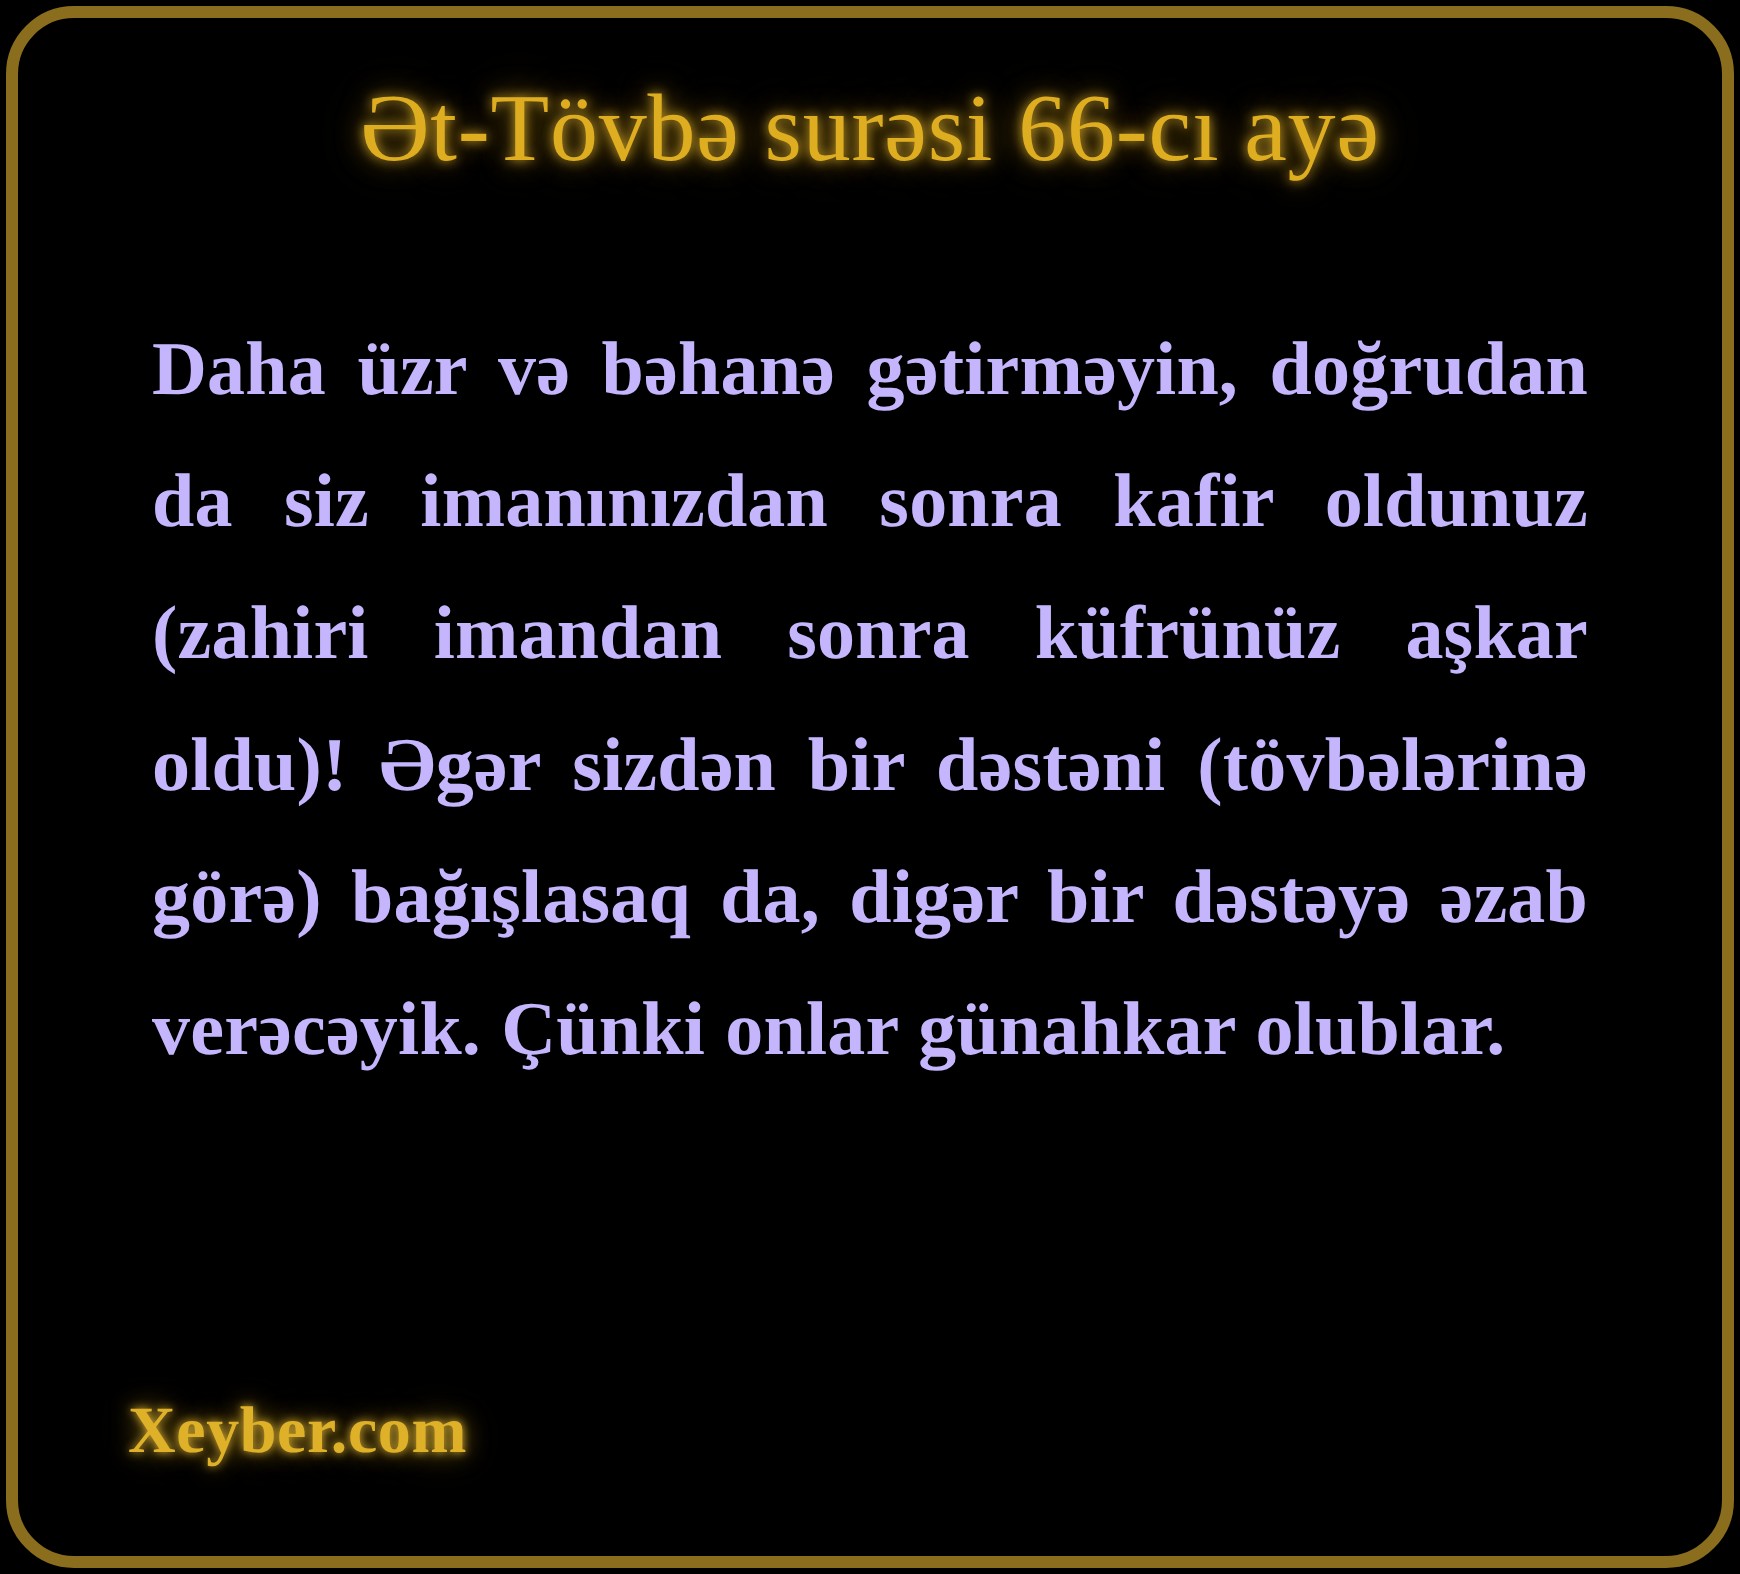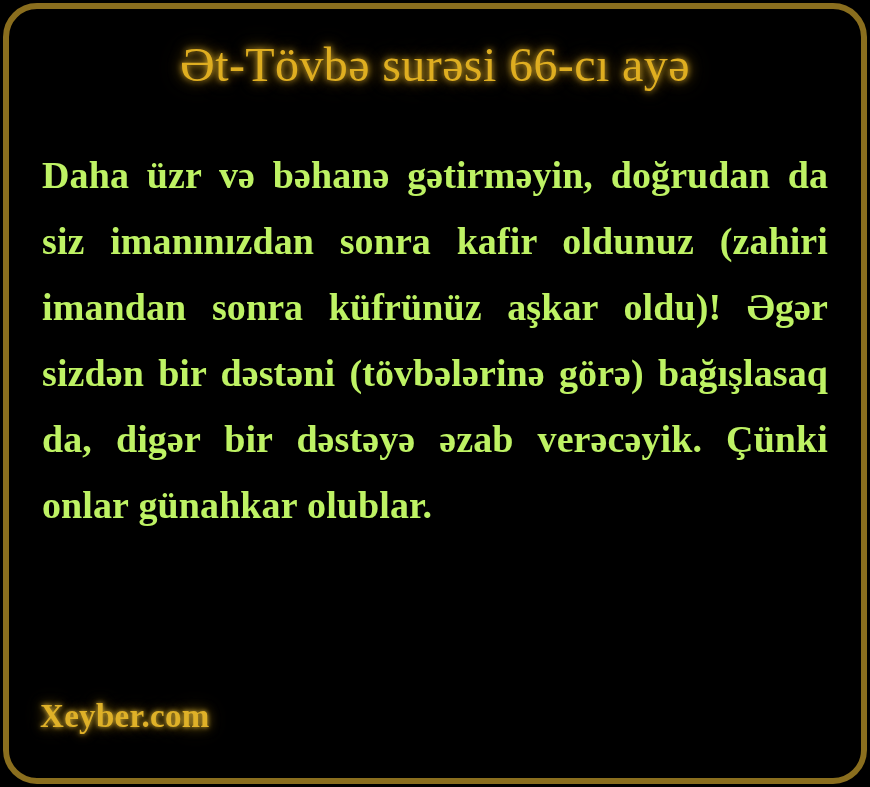--- a/index.html
+++ b/index.html
@@ -37,51 +37,51 @@
 
   .card-inner {
     position: absolute;
     left: 0;
     top: 0;
     right: 0;
     bottom: 0;
     display: flex;
     flex-direction: column;
     box-sizing: border-box;
-    padding: 0 40px;
+    padding: 0 64px;
   }
 
   .title {
     margin: 0;
     padding-top: 38px;
     text-align: center;
     font-family: "Liberation Serif", "DejaVu Serif", serif;
     font-size: 48px;
     font-weight: 400;
     line-height: 1.12;
     letter-spacing: 0.4px;
     color: #dfae20;
     text-shadow:
       0 0 6px rgba(240, 190, 50, 0.85),
       0 0 14px rgba(226, 173, 30, 0.55),
       0 0 26px rgba(200, 150, 20, 0.35);
     white-space: nowrap;
   }
 
   .body-text {
-    margin: 2px;
+    margin: 12px;
     padding-top: 48px;
     text-align: justify;
     text-align-last: left;
     text-justify: inter-word;
     font-family: "Liberation Serif", "DejaVu Serif", serif;
     font-size: 38px;
     font-weight: 700;
     line-height: 66px;
-    color: #bef264;
+    color: #c4b5fd;
     letter-spacing: 0.1px;
     word-spacing: 0.5px;
   }
 
   .spacer {
     flex: 1 1 auto;
   }
 
   .watermark {
     margin: 0;

